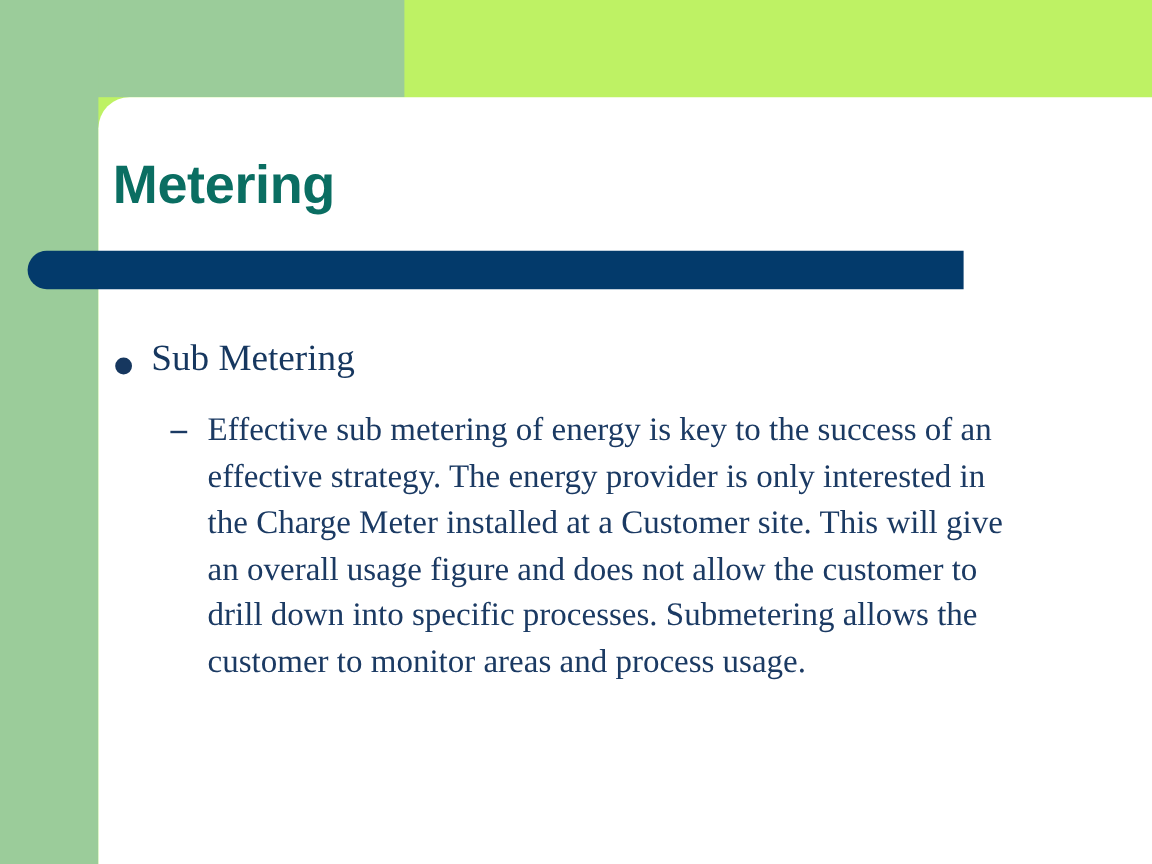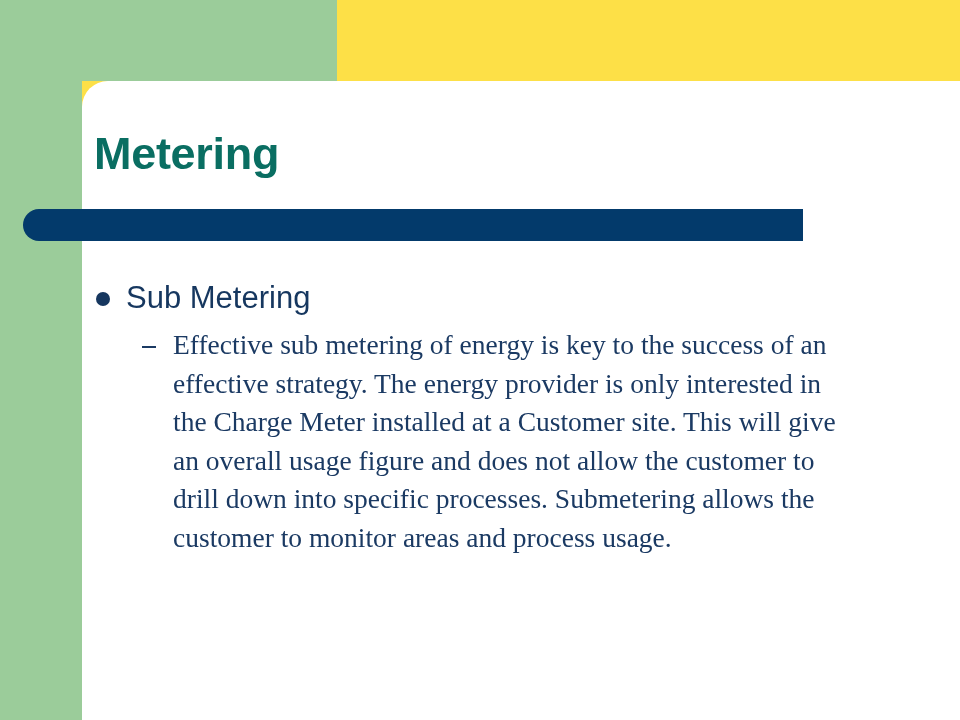--- a/index.html
+++ b/index.html
@@ -10,21 +10,21 @@
     width: 960px;
     height: 720px;
     background: #ffffff;
     font-family: "Liberation Sans", sans-serif;
     overflow: hidden;
   }
   #slide {
     position: relative;
     width: 960px;
     height: 720px;
-    background: #fde047;
+    background: #bef264;
     overflow: hidden;
   }
   
   .green-top-block {
     position: absolute;
     left: 0;
     top: 0;
     width: 337px;
     height: 81px;
     background: #9bcc9a;
@@ -71,25 +71,26 @@
   
   .content {
     position: absolute;
     left: 96px;
     top: 278px;
     width: 790px;
   }
   .bullet-l1 {
     position: relative;
     display: flex;
-    align-items: flex-start;
+    align-items: center;
     color: #16375f;
     font-size: 31px;
     line-height: 40px;
-    margin: 0 0 8px 0;
+    margin: 0 0 21px 0;
+    font-family: Liberation Serif, serif;
   }
   .bullet-l1 .marker-dot {
     flex: 0 0 auto;
     width: 14px;
     height: 14px;
     border-radius: 50%;
     background: #16375f;
     margin-top: 14px;
     margin-right: 16px;
   }

